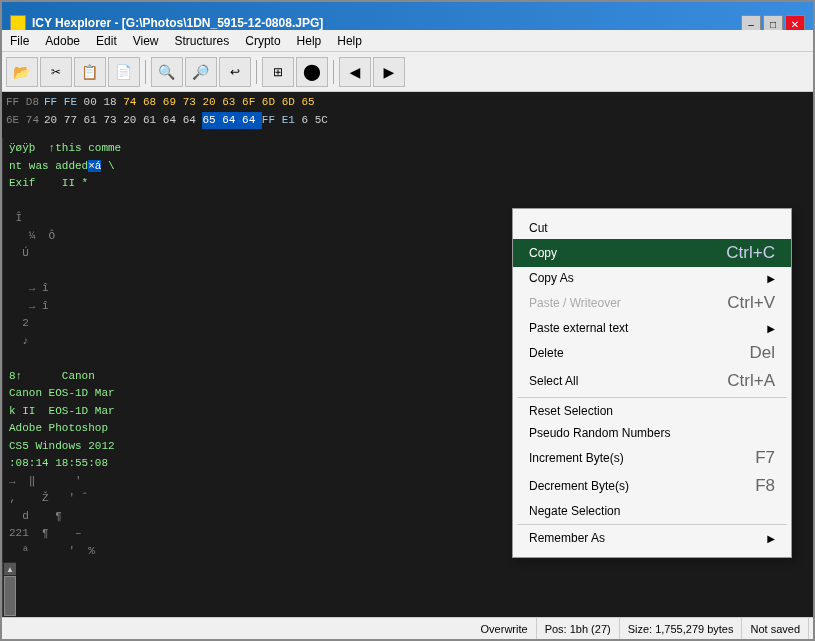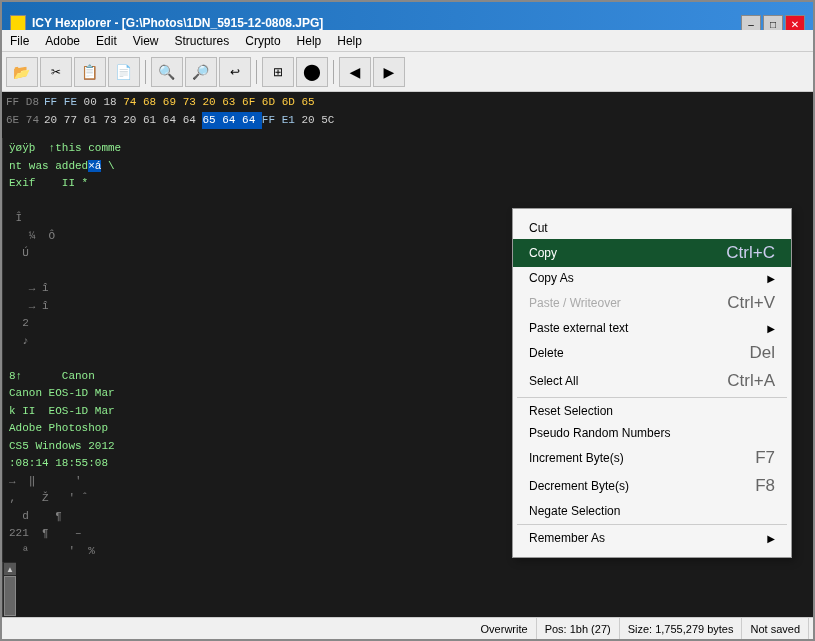--- a/index.html
+++ b/index.html
@@ -284,21 +284,21 @@
 
           <div class="hrow">
             <span class="off">6E 74</span>
             <span class="b1">20 77&nbsp;</span>
             <span class="b1">61 73&nbsp;</span>
             <span class="b1">20 61&nbsp;</span>
             <span class="b1">64 64&nbsp;</span>
             <span class="sel-byte">65 64&nbsp;</span>
             <span class="sel-byte">64&nbsp;</span>
             <span class="b2">FF E1&nbsp;</span>
-            <span class="b1">20 5C</span>
+            <span class="b1">6 5C</span>
           </div>
 
         </div>
 
         <div class="ascii-col">
           <div class="arow" style="color:#90ee90;">ÿøÿþ  ↑this comme</div>
           <div class="arow" style="color:#90ee90;">nt was added<span style="background:#0055bb;color:white;">×á</span> \</div>
           <div class="arow" style="color:#90ee90;">Exif    II *       </div>
           <div class="arow" style="color:#808080;">                 </div>
           <div class="arow" style="color:#808080;"> Î               </div>

